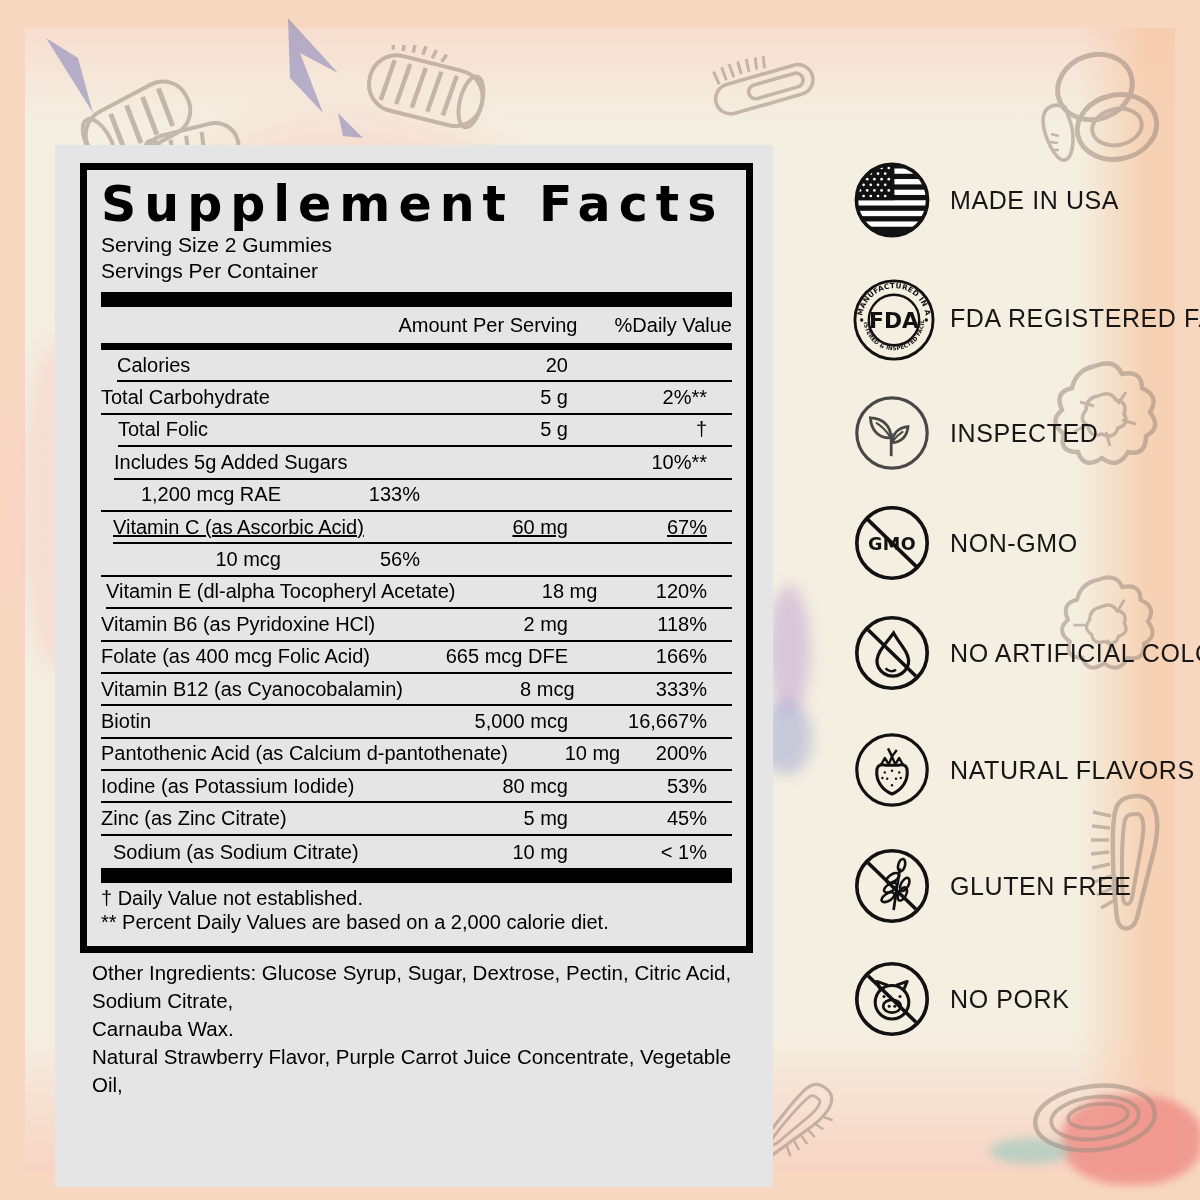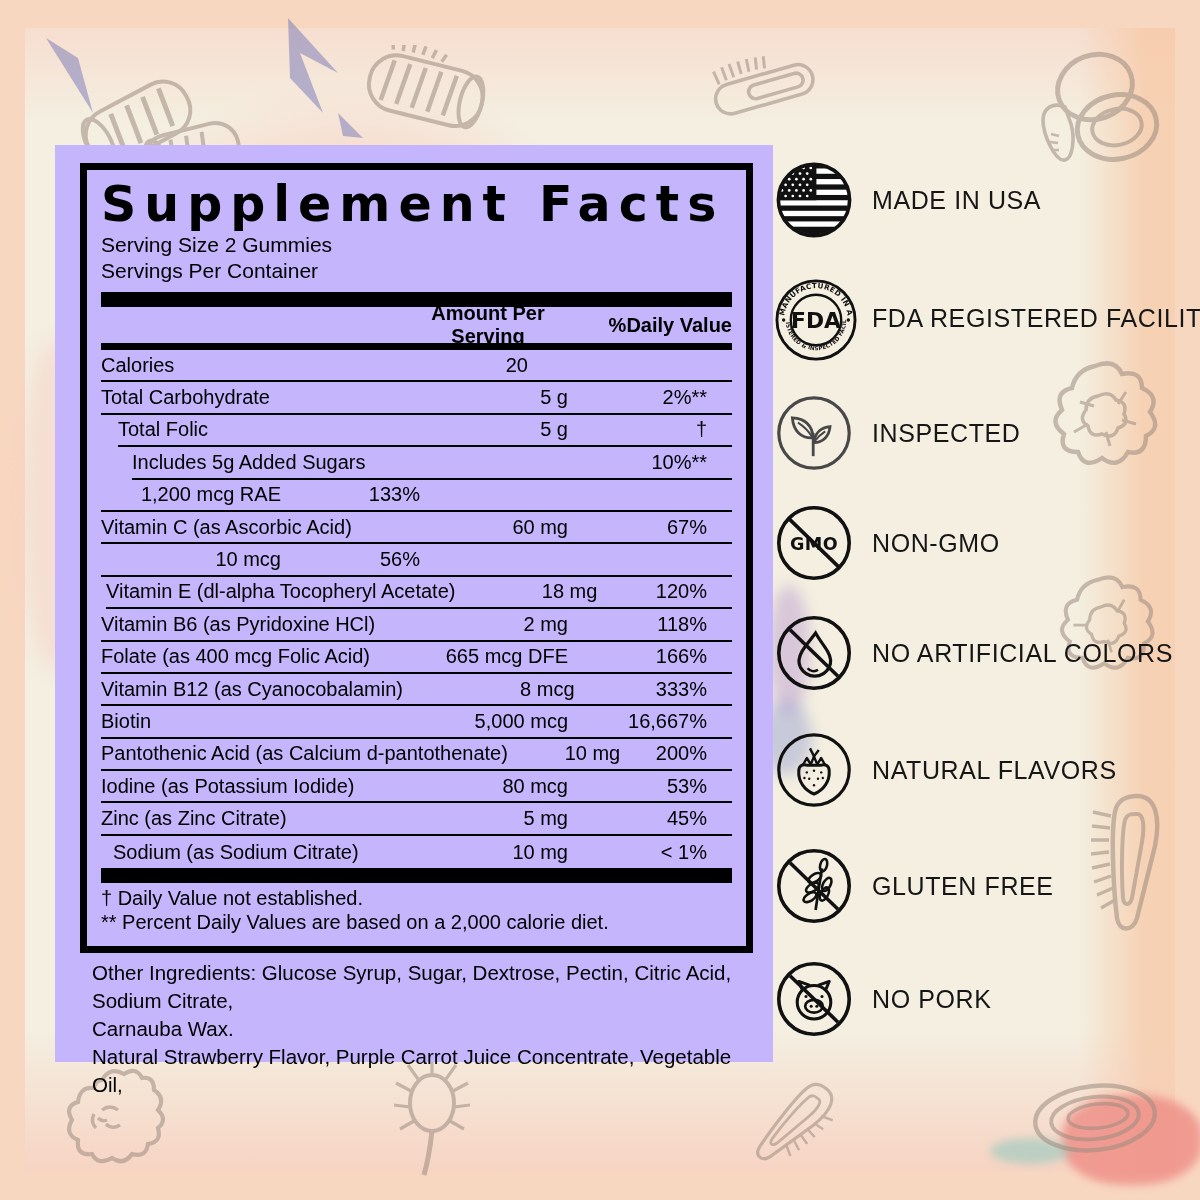--- a/index.html
+++ b/index.html
@@ -32,60 +32,60 @@
   .wash-redblob{left:1062px;top:1095px;width:140px;height:90px;border-radius:45%;
     background:rgba(238,140,132,.8);filter:blur(4px);}
   .wash-teal{left:990px;top:1138px;width:80px;height:26px;border-radius:50%;
     background:rgba(140,200,190,.55);filter:blur(4px);}
   .splash-blue{left:38px;top:18px;width:330px;height:150px;}
   .doodle{position:absolute;pointer-events:none;opacity:.55;}
   .doodle svg{display:block;}
 
   
   .facts-panel{
-    position:absolute;left:55px;top:145px;width:718px;height:917px;
-    background:#c4b5fd;
+    position:absolute;left:55px;top:145px;width:718px;height:1042px;
+    background:#e5e5e5;
   }
   .facts-box{
     position:absolute;left:25px;top:18px;width:673px;height:790px;
     box-sizing:border-box;border:7px solid #000;padding:0 14px;
     color:#000;
   }
   .facts-title{
     margin-top:8px;
     font-family:"DejaVu Sans","Liberation Sans",sans-serif;
     font-weight:bold;font-size:49px;line-height:54px;letter-spacing:8px;
     white-space:nowrap;
   }
   .facts-serving{font-size:21px;line-height:26px;}
   .facts-serving:first-of-type{margin-top:8px;}
   .bar{background:#000;}
   .bar-thick{height:15px;margin-top:8px;}
   .bar-mid{height:7px;}
   .bar-bottom{height:15px;}
-  .facts-headrow{display:flex;align-items:center;height:36px;font-weight:bold;font-size:20px;}
+  .facts-headrow{display:flex;align-items:center;height:36px;font-weight:normal;font-size:20px;}
   .facts-headrow .h-name{flex:1;}
   .facts-headrow .h-amount{width:180px;text-align:center;position:relative;left:10px;}
   .facts-headrow .h-dv{width:164px;text-align:right;}
   .facts-rows{}
   .f-row{
     display:flex;align-items:center;height:32.4px;box-sizing:border-box;
     border-bottom:2px solid #000;font-size:20px;
   }
   .f-row .r-name{flex:1;white-space:nowrap;}
   .f-row .r-amount{width:180px;text-align:right;white-space:nowrap;}
   .f-row .r-dv{width:164px;text-align:right;box-sizing:border-box;padding-right:25px;white-space:nowrap;}
   .facts-notes{margin-top:3px;font-size:20px;line-height:24px;}
   .other-ing{
     position:absolute;left:37px;top:814px;width:672px;
     font-size:20.5px;line-height:28px;color:#000;
   }
 
   
-  .badge{position:absolute;left:774px;height:80px;display:flex;align-items:center;}
+  .badge{position:absolute;left:852px;height:80px;display:flex;align-items:center;}
   .badge .b-icon{width:80px;height:80px;flex:0 0 80px;}
   .badge .b-label{
     margin-left:18px;font-size:25px;letter-spacing:.6px;color:#161616;white-space:nowrap;
   }
   .b1{top:160px;}.b2{top:278px;}.b3{top:393px;}.b4{top:503px;}
   .b5{top:613px;}.b6{top:730px;}.b7{top:846px;}.b8{top:959px;}
   svg text{font-family:"DejaVu Sans","Liberation Sans",sans-serif;}
 </style>
 </head>
 <body>
@@ -216,45 +216,45 @@
     <div class="facts-serving">Serving Size 2 Gummies</div>
     <div class="facts-serving">Servings Per Container</div>
     <div class="bar bar-thick"></div>
     <div class="facts-headrow">
       <span class="h-name"></span>
       <span class="h-amount">Amount Per Serving</span>
       <span class="h-dv">%Daily Value</span>
     </div>
     <div class="bar bar-mid"></div>
     <div class="facts-rows">
-        <div class="f-row" style="margin-left: 0px; gap: 40px;">
+        <div class="f-row" style="margin-left: 16px;">
     <span class="r-name">Calories</span>
     <span class="r-amount">20</span>
     <span class="r-dv"></span>
   </div>
         <div class="f-row" style="margin-left: 0px;">
     <span class="r-name">Total Carbohydrate</span>
     <span class="r-amount">5 g</span>
     <span class="r-dv">2%**</span>
   </div>
         <div class="f-row" style="margin-left: 17px;">
     <span class="r-name">Total Folic</span>
     <span class="r-amount">5 g</span>
     <span class="r-dv">†</span>
   </div>
-        <div class="f-row" style="margin-left: 31px;">
+        <div class="f-row" style="margin-left: 13px;">
     <span class="r-name">Includes 5g Added Sugars</span>
     <span class="r-amount"></span>
     <span class="r-dv">10%**</span>
   </div>
         <div class="f-row" style="margin-left: 0px;">
     <span class="r-amount">1,200 mcg RAE</span>
     <span class="r-dv">133%</span>
   </div>
-        <div class="f-row" style="margin-left: 0px;">
+        <div class="f-row" style="margin-left: 12px; text-decoration: underline;">
     <span class="r-name">Vitamin C (as Ascorbic Acid)</span>
     <span class="r-amount">60 mg</span>
     <span class="r-dv">67%</span>
   </div>
         <div class="f-row" style="margin-left: 0px;">
     <span class="r-amount">10 mcg</span>
     <span class="r-dv">56%</span>
   </div>
         <div class="f-row" style="margin-left: 5px;">
     <span class="r-name">Vitamin E (dl-alpha Tocopheryl Acetate)</span>

